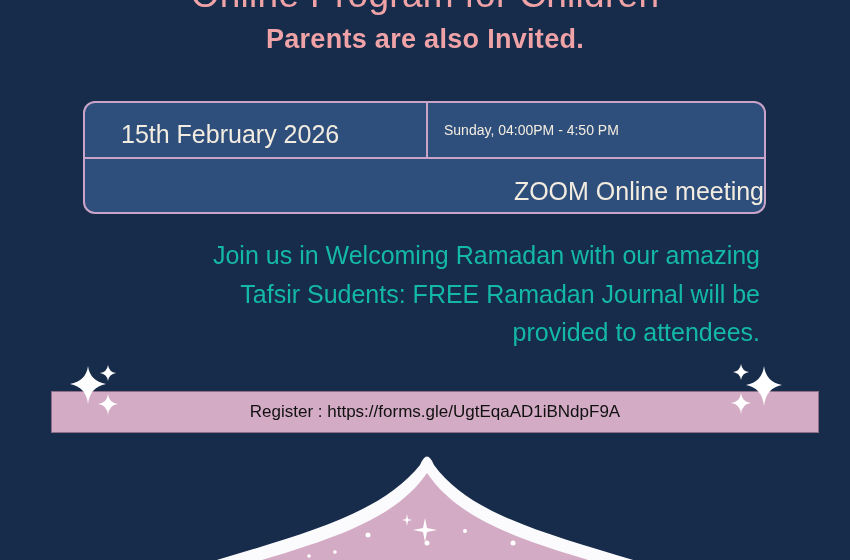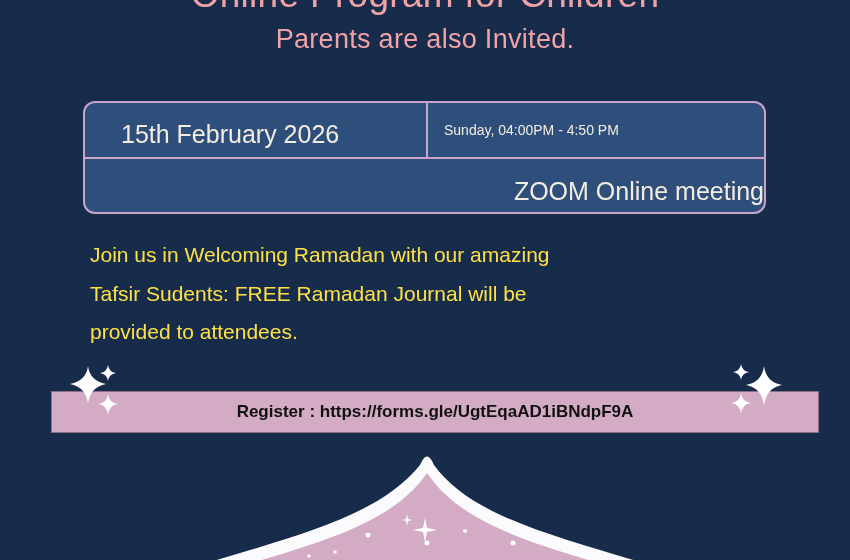--- a/index.html
+++ b/index.html
@@ -9,21 +9,21 @@
     position:relative;
     font-family:"Liberation Sans", "DejaVu Sans", sans-serif;
   }
   .title {
     position:absolute; left:0; width:850px; top:-26px;
     text-align:center; color:#f0a3a7; font-size:37px; letter-spacing:0.3px;
     white-space:nowrap;
   }
   .subtitle {
     position:absolute; left:0; width:850px; top:24px;
-    text-align:center; color:#f0a3a7; font-size:27px; letter-spacing:0.3px;
+    text-align:center; color:#f0a3a7; font-size:27px; letter-spacing:0.3px;font-weight:bold;
   }
   .info-box {
     position:absolute; left:83px; top:101px; width:683px; height:113px;
     box-sizing:border-box;
     border:2px solid #c9a4c8; border-radius:12px;
     background:#2e4f7c; overflow:hidden;
   }
   .row1 { position:absolute; left:0; top:0; width:100%; height:56px; border-bottom:2px solid #c9a4c8; box-sizing:border-box; }
   .cell-date {
     position:absolute; left:0; top:0; width:343px; height:54px;
@@ -33,26 +33,26 @@
   .cell-time {
     position:absolute; left:343px; top:0; right:0; height:54px;
     color:#f3ece0; font-size:14px; line-height:54px; padding-left:16px;
   }
   .row2 {
     position:absolute; left:0; top:56px; width:100%; height:55px;
     color:#f3ece0; font-size:25px; line-height:64px; text-align:right;
   }
   .description {
     position:absolute; left:90px; width:670px; top:236px;
-    text-align:left; color:#fde047; font-size:21px; line-height:38.5px;
+    text-align:right; color:#14b8a6; font-size:25px; line-height:38.5px;
   }
   .register-bar {
     position:absolute; left:51px; top:391px; width:768px; height:42px;
     background:#d3abc4; border:1px solid #8d6f8a; box-sizing:border-box;
-    text-align:center; font-weight:bold; color:#111; font-size:17px; line-height:40px;
+    text-align:center; font-weight:normal; color:#111; font-size:17px; line-height:40px;
   }
   .sparkle { position:absolute; }
   .dome { position:absolute; left:0; top:440px; }
 </style>
 </head>
 <body>
 
 <div class="title">Online Program for Children</div>
 <div class="subtitle">Parents are also Invited.</div>
 

